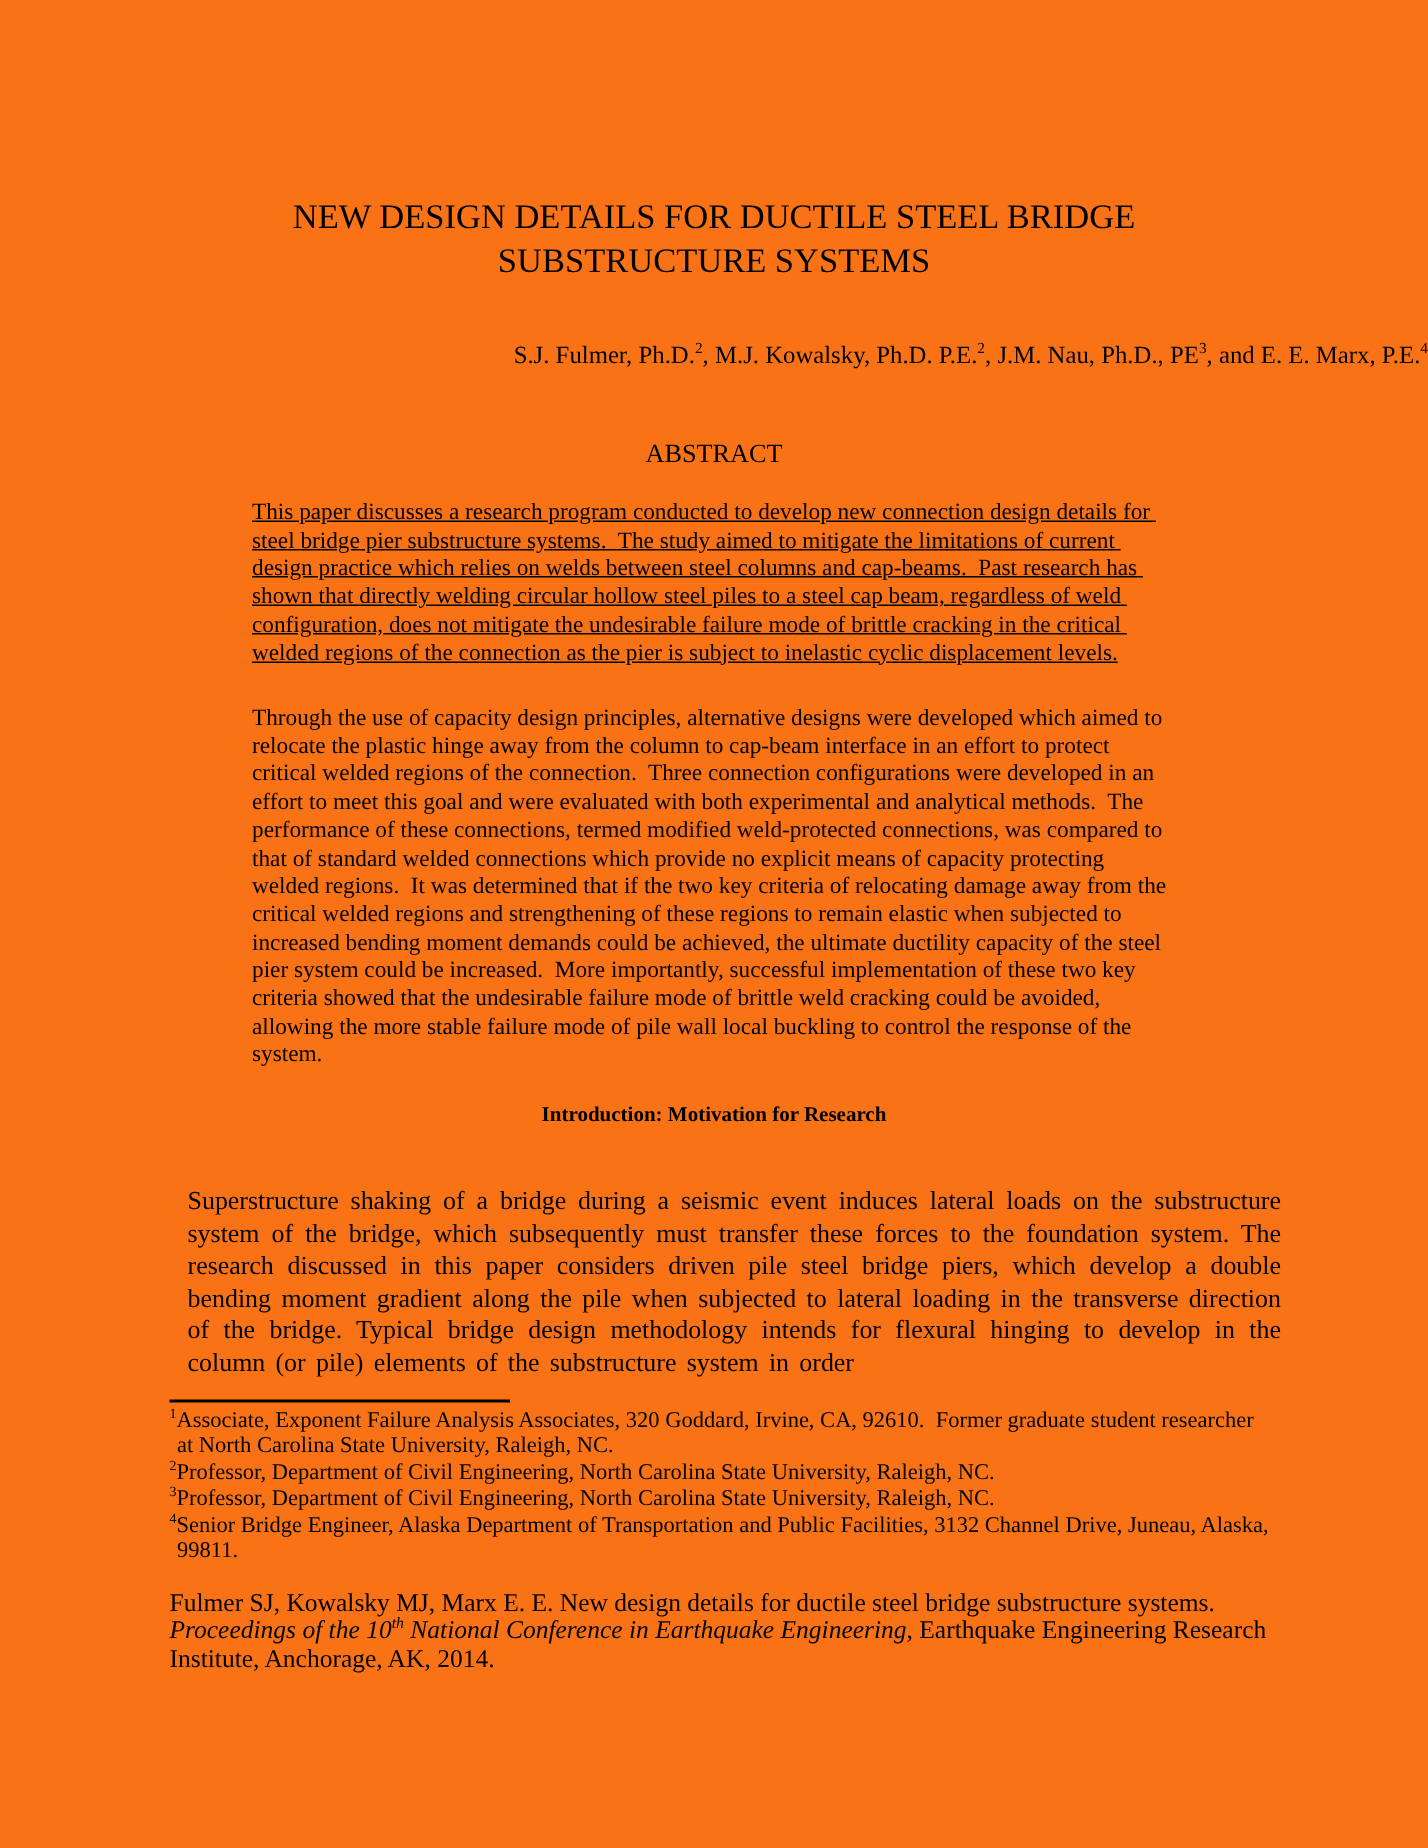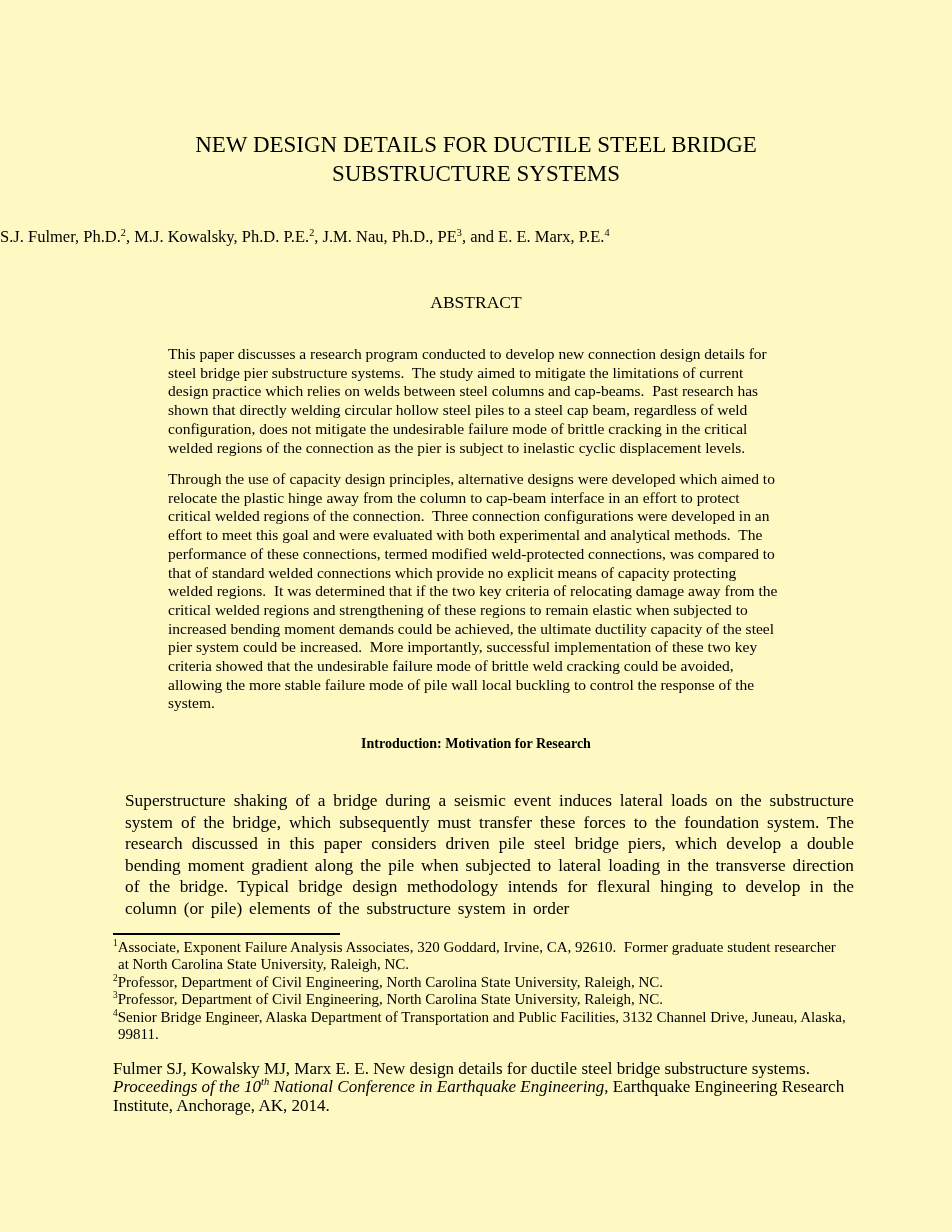--- a/index.html
+++ b/index.html
@@ -4,21 +4,21 @@
 <style>
   html, body {
     margin: 0;
     padding: 0;
     background: #ffffff;
   }
   .page {
     position: relative;
     width: 952px;
     height: 1232px;
-    background: #fef9c3;
+    background: #f97316;
     color: #000000;
     font-family: "Liberation Serif", "DejaVu Serif", serif;
     overflow: hidden;
   }
   .title {
     position: absolute;
     top: 130px;
     left: 0;
     width: 100%;
     margin: 0;
@@ -26,21 +26,21 @@
     font-size: 23px;
     font-weight: normal;
     line-height: 29px;
   }
   .authors {
     position: absolute;
     top: 227px;
     left: 0;
     width: 100%;
     margin: 0;
-    text-align: left;
+    text-align: right;
     font-size: 16.5px;
     line-height: 20px;
   }
   sup {
     font-size: 0.62em;
     vertical-align: super;
     line-height: 0;
   }
   .abstract-heading {
     position: absolute;
@@ -55,21 +55,21 @@
   .abstract-para {
     position: absolute;
     left: 168px;
     width: 616px;
     margin: 0;
     font-size: 15.5px;
     line-height: 18.7px;
     text-align: left;
     white-space: pre-wrap;
   }
-  .abstract-para.p1 { top: 345px; }
+  .abstract-para.p1 { top: 333px; text-decoration: underline; }
   .abstract-para.p2 { top: 470px; }
   .intro-heading {
     position: absolute;
     top: 736px;
     left: 0;
     width: 100%;
     margin: 0;
     text-align: center;
     font-size: 14px;
     font-weight: bold;

